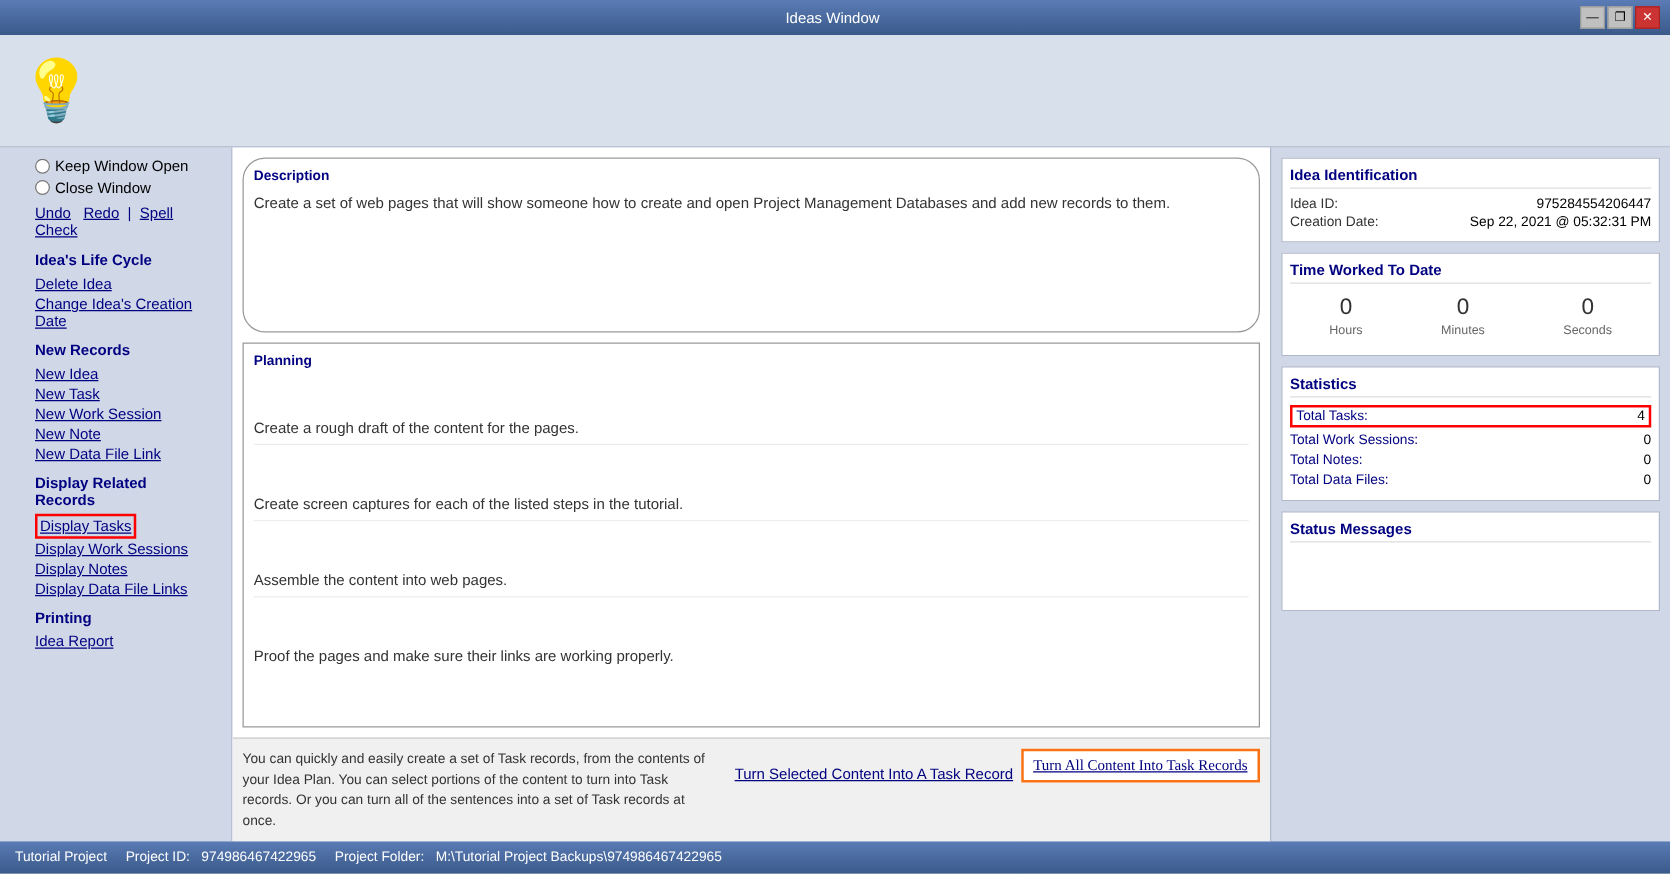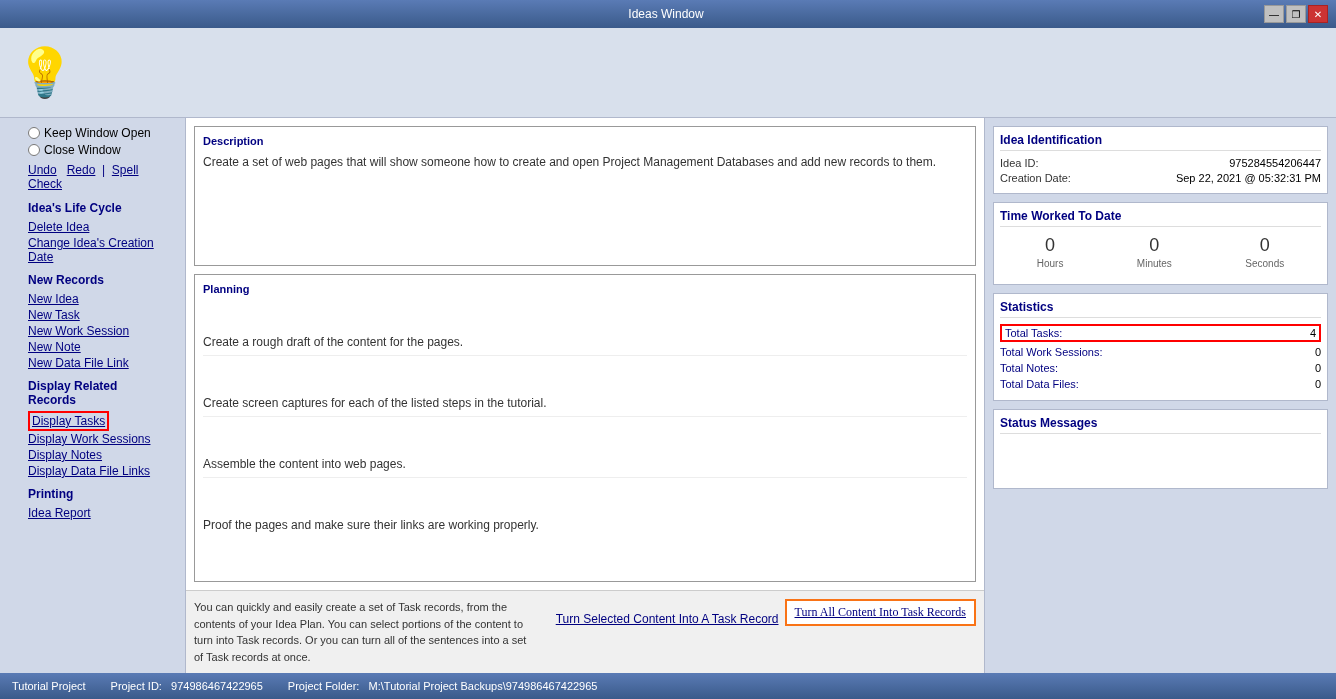--- a/index.html
+++ b/index.html
@@ -147,21 +147,21 @@
       padding: 4px 8px;
       color: #000080;
       text-decoration: underline;
       cursor: pointer;
       font-size: 12px;
       font-family: Liberation Serif, serif;
     }
 
     
     .right-panel {
-      width: 352px;
+      width: 320px;
       background: #d0d8e8;
       padding: 8px;
       border-left: 1px solid #b0b8cc;
       flex-shrink: 0;
       overflow-y: auto;
     }
     .right-section {
       background: white;
       border: 1px solid #b0b8cc;
       margin-bottom: 8px;
@@ -212,21 +212,21 @@
 
     
     .status-bar {
       background: linear-gradient(to bottom, #5a7bb5, #3a5a8a);
       height: 26px;
       display: flex;
       align-items: center;
       padding: 0 12px;
       color: white;
       font-size: 11px;
-      gap: 25px;
+      gap: 15px;
     }
   </style>
 </head>
 <body>
 
 <div class="title-bar">
   <span style="width:60px;"></span>
   <span class="title-bar-title">Ideas Window</span>
   <div class="title-bar-controls">
     <button class="title-btn">—</button>
@@ -282,21 +282,21 @@
     <a class="sidebar-item">Display Work Sessions</a>
     <a class="sidebar-item">Display Notes</a>
     <a class="sidebar-item">Display Data File Links</a>
 
     <div class="sidebar-section-title">Printing</div>
     <a class="sidebar-item">Idea Report</a>
   </div>
 
   <div class="content-area">
 
-    <div class="description-section" style="flex: 0 0 140px;">
+    <div class="description-section" style="flex: 0 0 140px; border-radius: 18px;">
       <div class="section-label">Description</div>
       <div class="section-text">Create a set of web pages that will show someone how to create and open Project Management Databases and add new records to them.</div>
     </div>
 
     <div class="planning-section" style="flex: 1;">
       <div class="section-label">Planning</div>
       <div class="planning-items">
         <div class="planning-item">Create a rough draft of the content for the pages.</div>
         <div class="planning-item">Create screen captures for each of the listed steps in the tutorial.</div>
         <div class="planning-item">Assemble the content into web pages.</div>

